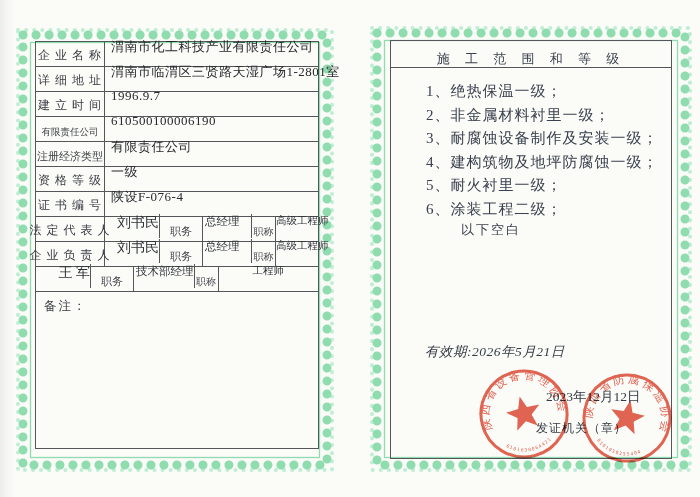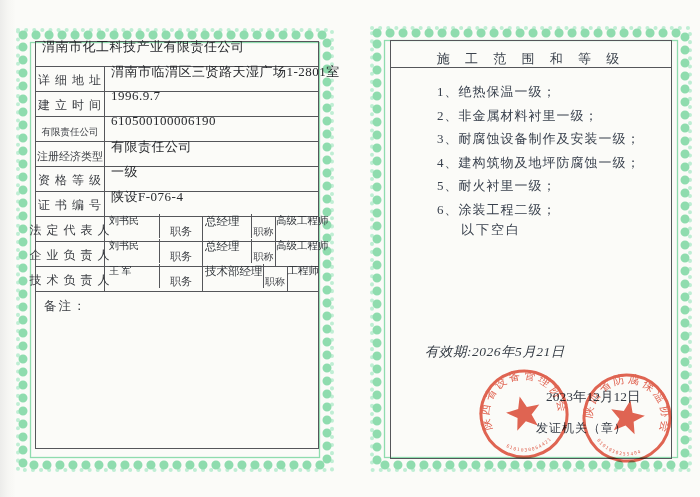--- a/index.html
+++ b/index.html
@@ -27,22 +27,22 @@
     justify-content:center;padding-bottom:2px;white-space:nowrap;
     letter-spacing:1px;
   }
   .lbl-sm{font-size:9.5px;letter-spacing:0;}
   .lbl-md{font-size:11px;letter-spacing:0;}
   .val{
     flex:1;font-size:13px;padding-left:6px;white-space:nowrap;
     transform:translateY(-4px);color:#27292d;letter-spacing:.5px;
   }
   .pcell{white-space:nowrap;overflow:visible;}
-  .p-name{flex:0 0 50px;border-right:1px solid #55565a;font-size:10px;
-    padding-left:4px;transform:translateY(-3px);}
+  .p-name{flex:0 0 50px;border-right:1px solid #55565a;font-size:14px;
+    padding-left:4px;transform:translateY(-3px);text-align:right;}
   .p-sub{flex:0 0 42px;border-right:1px solid #55565a;font-size:11px;color:#45474c;
     display:flex;align-items:flex-end;justify-content:center;padding-bottom:2px;}
   .p-sub2{flex:0 0 23px;font-size:10px;border-right:1px solid #55565a;}
   .p-duty{flex:0 0 46px;border-right:1px solid #55565a;font-size:11.5px;
     padding-left:2px;transform:translateY(-3px);}
   .p-title{flex:1;font-size:10.5px;text-align:center;transform:translateY(-3px);}
   .remark{
     height:150px;border-bottom:none;display:block;
     font-size:12.5px;color:#3a3d42;padding:6px 0 0 8px;letter-spacing:2px;
   }
@@ -50,21 +50,21 @@
   
   .scope-panel{
     position:absolute;left:22px;top:16px;width:280px;height:417px;
     border:1px solid #55565a;color:#343b44;
   }
   .scope-title{
     height:27px;border-bottom:1px solid #55565a;text-align:center;
     font-size:13px;letter-spacing:6px;padding-top:9px;box-sizing:border-box;
     color:#3c434d;white-space:nowrap;
   }
-  .scope-items{margin:12px 0 0 46px;font-size:13px;line-height:23.5px;
+  .scope-items{margin:12px 0 0 35px;font-size:15px;line-height:23.5px;
     letter-spacing:1px;color:#39414d;}
   .blank-note{margin:0 0 0 70px;font-size:13px;letter-spacing:2px;color:#39414d;}
   .validity{position:absolute;left:34px;top:302px;font-size:13.5px;
     letter-spacing:.5px;color:#343b44;font-style:italic;}
   .issue-date{position:absolute;left:178px;top:364px;font-size:13.5px;
     color:#343b44;white-space:nowrap;z-index:1;}
   .authority{position:absolute;left:168px;top:396px;font-size:12px;
     letter-spacing:1px;color:#343b44;white-space:nowrap;z-index:1;}
   .seal{position:absolute;width:100px;height:100px;mix-blend-mode:multiply;
     opacity:.88;z-index:2;}
@@ -78,20 +78,21 @@
 
   <div class="page page-left">
     <svg class="lace" width="322" height="448">
       <rect x="4" y="4" width="314" height="440" fill="none" stroke="#bfeed4" stroke-width="4" stroke-dasharray="0.1 8" stroke-linecap="round"></rect>
       <rect x="9" y="9" width="304" height="430" fill="none" stroke="#8fdcae" stroke-width="9" stroke-dasharray="0.1 12.9" stroke-linecap="round"></rect>
       <rect x="16.5" y="16.5" width="289" height="415" fill="none" stroke="#8fdcae" stroke-width="1.3"></rect>
     </svg>
 
     <div class="table">
       <div class="row">
+        <div class="lbl">企 业 名 称</div>
         <div class="val">渭南市化工科技产业有限责任公司</div>
       </div>
       <div class="row">
         <div class="lbl">详 细 地 址</div>
         <div class="val">渭南市临渭区三贤路天湿广场1-2801室</div>
       </div>
       <div class="row">
         <div class="lbl">建 立 时 间</div>
         <div class="val">1996.9.7</div>
       </div>
@@ -122,21 +123,20 @@
       </div>
       <div class="row">
         <div class="lbl">企 业 负 责 人</div>
         <div class="pcell p-name">刘书民</div>
         <div class="pcell p-sub">职务</div>
         <div class="pcell p-duty">总经理</div>
         <div class="pcell p-sub p-sub2">职称</div>
         <div class="pcell p-title">高级工程师</div>
       </div>
       <div class="row">
-        <div class="lbl">技 术 负 责 人</div>
         <div class="pcell p-name">王 军</div>
         <div class="pcell p-sub">职务</div>
         <div class="pcell p-duty">技术部经理</div>
         <div class="pcell p-sub p-sub2">职称</div>
         <div class="pcell p-title">工程师</div>
       </div>
 
       <div class="row remark">
         <span>备注：</span>
       </div>

